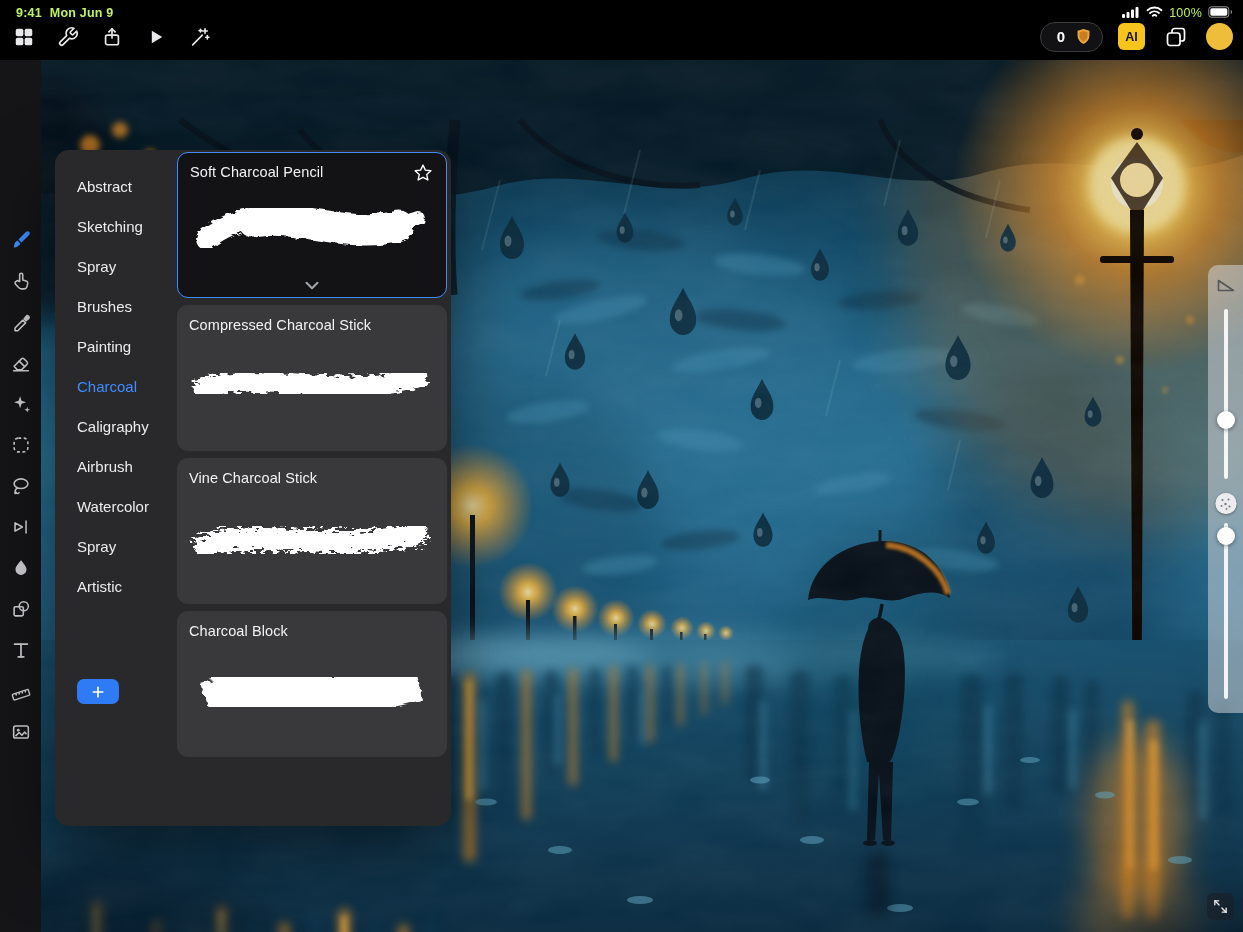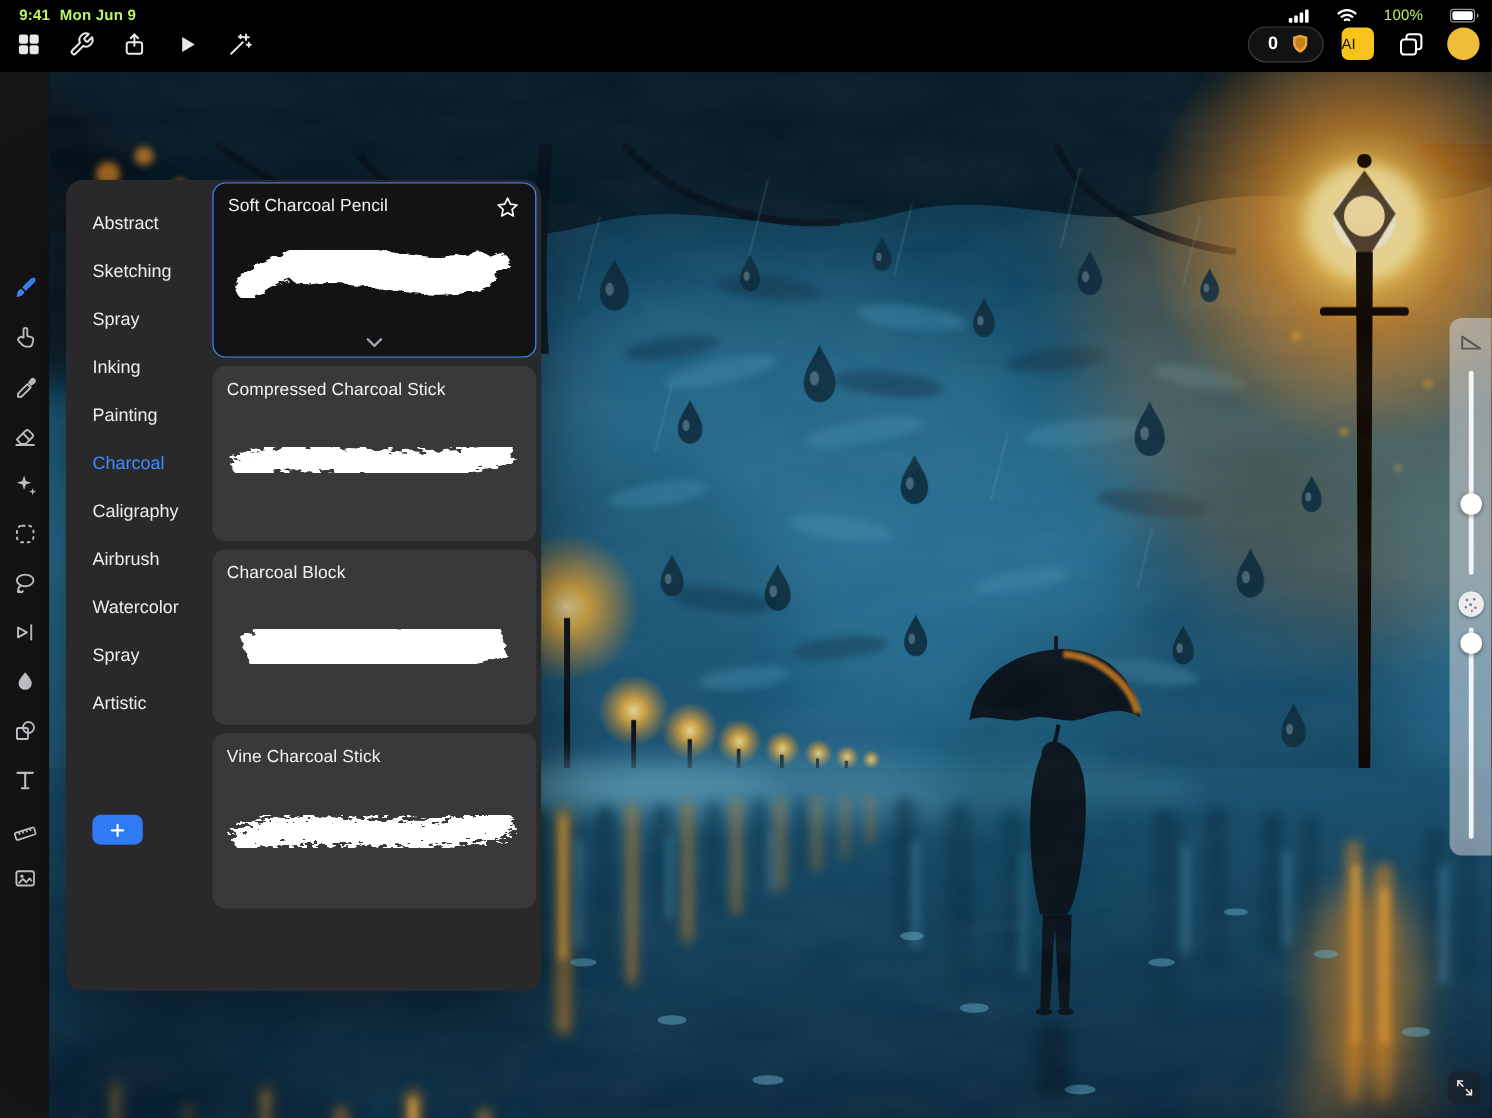--- a/index.html
+++ b/index.html
@@ -4,26 +4,26 @@
 <style>
   *{margin:0;padding:0;box-sizing:border-box}
   html,body{background:#000}
   body{font-family:"Liberation Sans",sans-serif;-webkit-font-smoothing:antialiased}
   .screen{position:relative;width:1243px;height:932px;background:#000;overflow:hidden}
 
   
   .topbar{position:absolute;top:0;left:0;width:100%;height:60px;background:#000;z-index:40}
   .status{position:absolute;top:5px;left:0;right:0;height:16px;display:flex;justify-content:space-between;align-items:center;padding:0 10px 0 16px;color:#bef264;font-size:12.5px;font-weight:600;letter-spacing:.2px}
   .status-left{display:flex;gap:8px}
-  .status-right{display:flex;align-items:center;gap:22px}
+  .status-right{display:flex;gap:6px}
   .tools-left{position:absolute;top:21px;left:8px;display:flex;gap:13px;align-items:center}
   .tbtn{width:31px;height:31px;display:flex;align-items:center;justify-content:center;color:#e9e9eb}
   .tools-right{position:absolute;top:21px;right:10px;display:flex;align-items:center;gap:15px;height:31px}
   .badge-pill{display:flex;align-items:center;gap:9px;height:30px;padding:0 9px 0 16px;border-radius:15px;background:#121214;border:1.5px solid #3d3d40;color:#fff;font-size:15px;font-weight:600}
-  .ai-badge{width:27px;height:27px;border-radius:6px;display:flex;align-items:center;justify-content:flex-start;font-size:12.5px;font-weight:400;color:#141414}
+  .ai-badge{width:27px;height:27px;border-radius:6px;display:flex;align-items:center;justify-content:center;font-size:12.5px;font-weight:700;color:#141414}
   .color-swatch{width:27px;height:27px;border-radius:50%}
 
   
   .canvas-wrap{position:absolute;top:60px;left:0;width:1243px;height:872px;z-index:1}
   .canvas-wrap svg{display:block}
 
   
   .toolstrip{position:absolute;top:60px;left:0;width:41px;height:872px;background:#151517;z-index:10;display:flex;flex-direction:column;align-items:center;padding-top:168px;gap:17px}
   .tool{width:24px;height:24px;color:#cfcfd3;display:flex;align-items:center;justify-content:center}
   .tool.selected{color:#3f8cff}
@@ -508,21 +508,21 @@
   </div>
 
   <div class="panel">
 
     <div class="panel-body">
       <div class="cat-col">
         <ul class="cat-list">
           <li class="cat">Abstract</li>
           <li class="cat">Sketching</li>
           <li class="cat">Spray</li>
-          <li class="cat">Inking</li>
+          <li class="cat">Brushes</li>
           <li class="cat">Painting</li>
           <li class="cat selected">Charcoal</li>
           <li class="cat">Caligraphy</li>
           <li class="cat">Airbrush</li>
           <li class="cat">Watercolor</li>
           <li class="cat">Spray</li>
           <li class="cat">Artistic</li>
         </ul>
         <div class="add-brush">
           <svg width="16" height="16" viewBox="0 0 24 24" fill="none" stroke="#fff" stroke-width="2.6" stroke-linecap="round">
@@ -555,33 +555,33 @@
         <div class="card">
           <span class="card-name">Compressed Charcoal Stick</span>
           <svg class="stroke-svg" viewBox="0 0 240 72" preserveAspectRatio="none">
             <g filter="url(#roughB)" stroke="#fff" fill="none" stroke-linecap="round">
               <path d="M14 44 C66 26 128 54 224 34" stroke-width="19"></path>
             </g>
           </svg>
         </div>
 
         <div class="card">
+          <span class="card-name">Vine Charcoal Stick</span>
+          <svg class="stroke-svg" viewBox="0 0 240 72" preserveAspectRatio="none">
+            <g filter="url(#roughD)" stroke="#fff" fill="none" stroke-linecap="round">
+              <path d="M16 48 C70 30 140 56 222 36" stroke-width="21"></path>
+            </g>
+          </svg>
+        </div>
+
+        <div class="card">
           <span class="card-name">Charcoal Block</span>
           <svg class="stroke-svg" viewBox="0 0 240 72" preserveAspectRatio="none">
             <g filter="url(#roughC)" stroke="#fff" fill="none" stroke-linecap="butt">
               <path d="M16 48 C72 28 150 56 224 34" stroke-width="31"></path>
-            </g>
-          </svg>
-        </div>
-
-        <div class="card">
-          <span class="card-name">Vine Charcoal Stick</span>
-          <svg class="stroke-svg" viewBox="0 0 240 72" preserveAspectRatio="none">
-            <g filter="url(#roughD)" stroke="#fff" fill="none" stroke-linecap="round">
-              <path d="M16 48 C70 30 140 56 222 36" stroke-width="21"></path>
             </g>
           </svg>
         </div>
 
       </div>
     </div>
   </div>
 
   <div class="side-sliders">
     <svg class="wedge" viewBox="0 0 18 14" fill="none" stroke="currentColor" stroke-width="1.6" stroke-linejoin="round">

